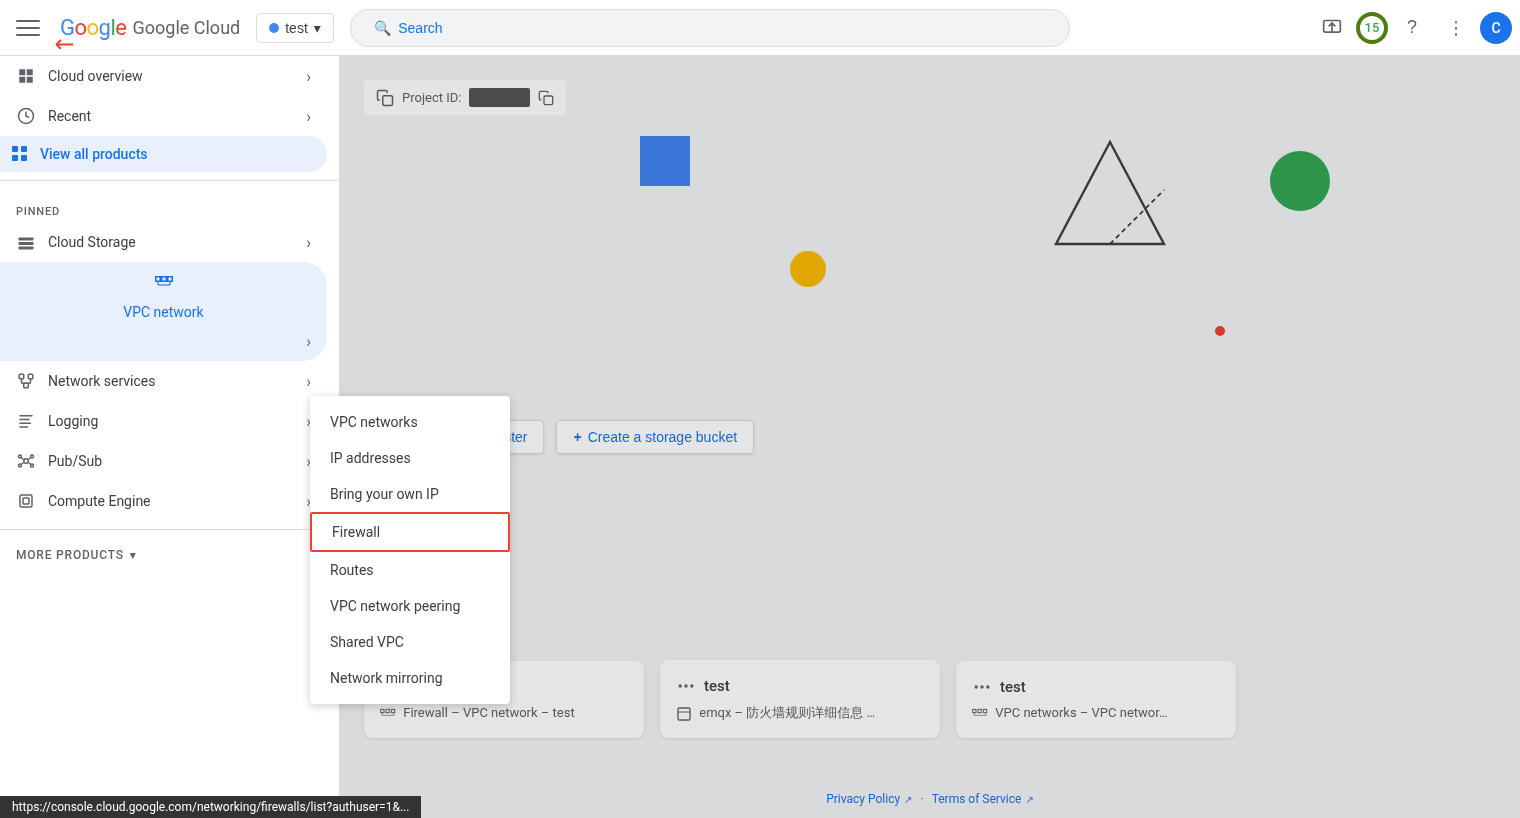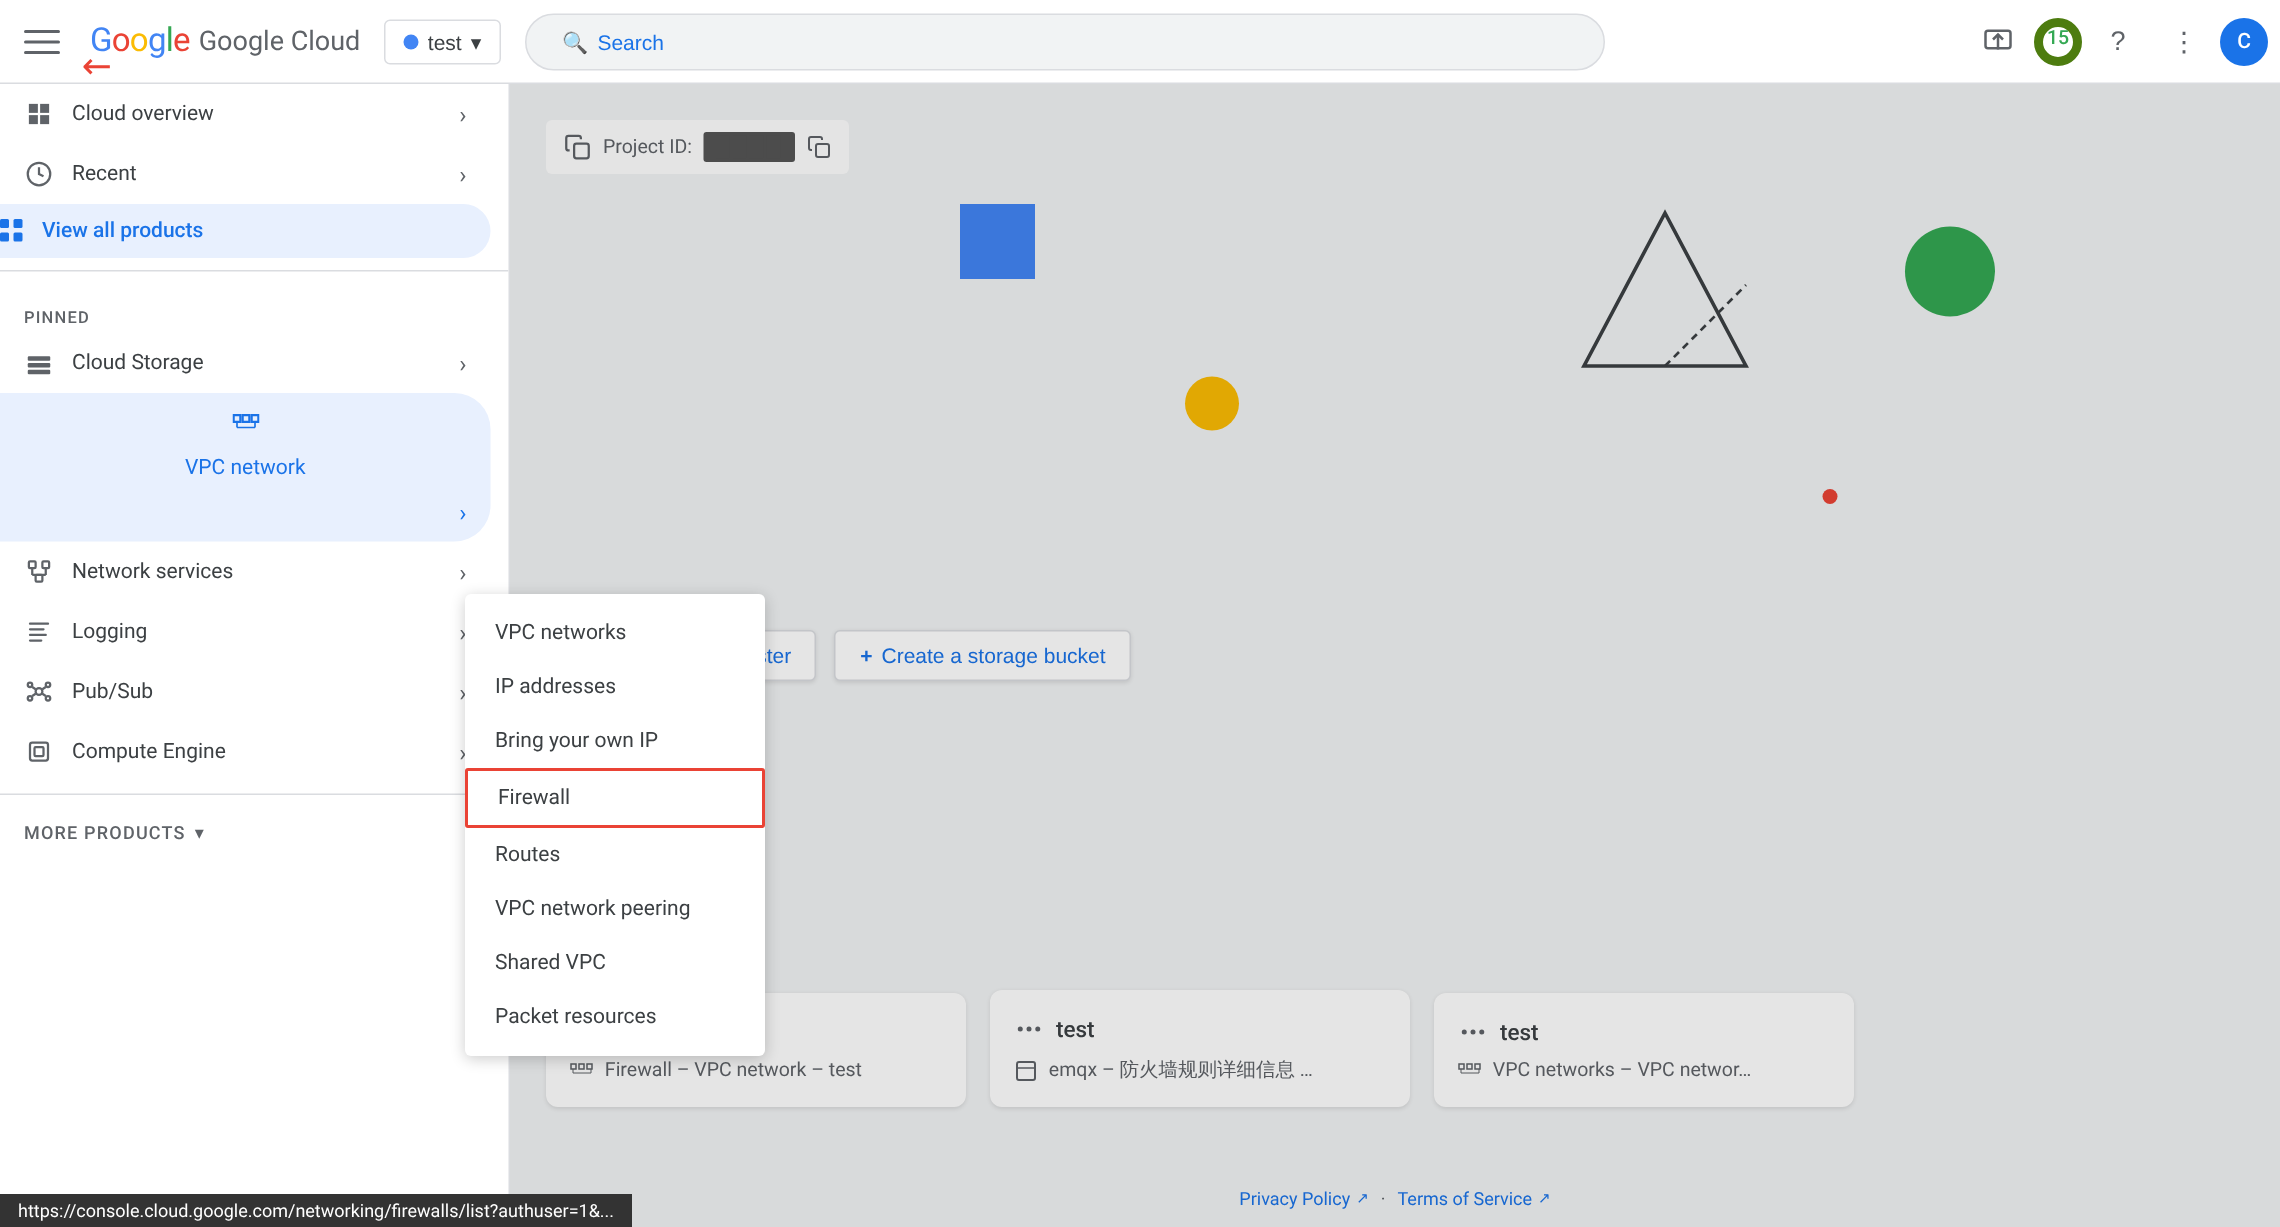--- a/index.html
+++ b/index.html
@@ -48,22 +48,22 @@
     }
     .topbar-icons { display: flex; align-items: center; gap: 4px; margin-left: auto; }
     .icon-btn {
       width: 40px; height: 40px; border-radius: 50%;
       border: none; background: none; cursor: pointer;
       display: flex; align-items: center; justify-content: center;
       color: #5f6368; font-size: 18px;
     }
     .notif-badge {
       width: 32px; height: 32px; border-radius: 50%;
-      border: 6px solid #4d7c0f; color: #34a853;
-      display: flex; align-items: flex-start; justify-content: center;
+      border: 4px solid #4d7c0f; color: #34a853;
+      display: flex; align-items: center; justify-content: center;
       font-size: 13px; font-weight: 500; cursor: pointer;
     }
     .avatar {
       width: 32px; height: 32px; border-radius: 50%;
       background: #1a73e8; color: #fff;
       display: flex; align-items: center; justify-content: center;
       font-size: 14px; font-weight: 500; cursor: pointer;
     }
 
     
@@ -85,21 +85,21 @@
       padding: 10px 16px; cursor: pointer; position: relative;
       font-size: 14px; color: #3c4043; border-radius: 0 24px 24px 0;
       margin-right: 12px;
     }
     .sidebar-item.highlighted { background: #e8f0fe; flex-direction: column; }
     .sidebar-icon { width: 20px; height: 20px; display: flex; align-items: center; justify-content: center; color: #5f6368; flex-shrink: 0; }
     .sidebar-chevron { margin-left: auto; color: #5f6368; font-size: 16px; }
     .sidebar-item .label { font-size: 14px; }
     .view-all-btn {
       display: flex; align-items: center; gap: 12px;
-      padding: 10px 0; cursor: pointer;
+      padding: 10px 12px; cursor: pointer;
       font-size: 14px; color: #1a73e8; font-weight: 500;
       background: #e8f0fe; border-radius: 0 24px 24px 0;
       margin-right: 12px; margin-bottom: 8px;
     }
     .view-all-icon { color: #1a73e8; }
     .divider { height: 1px; background: #dadce0; margin: 8px 0; }
 
     
     .vpc-submenu {
       position: absolute; left: 310px; top: 340px;
@@ -411,21 +411,21 @@
     <div class="vpc-submenu-item">
       <span>Routes</span>
     </div>
     <div class="vpc-submenu-item">
       <span>VPC network peering</span>
     </div>
     <div class="vpc-submenu-item">
       <span>Shared VPC</span>
     </div>
     <div class="vpc-submenu-item">
-      <span>Packet resources</span>
+      <span>Network mirroring</span>
     </div>
   </div>
 
   <div class="content">
 
     <div class="overlay"></div>
 
     <div class="bg-shapes">
 
       <div style="position:absolute; top:80px; left:300px; width:50px; height:50px; background:#4285f4; border-radius:50;"></div>

